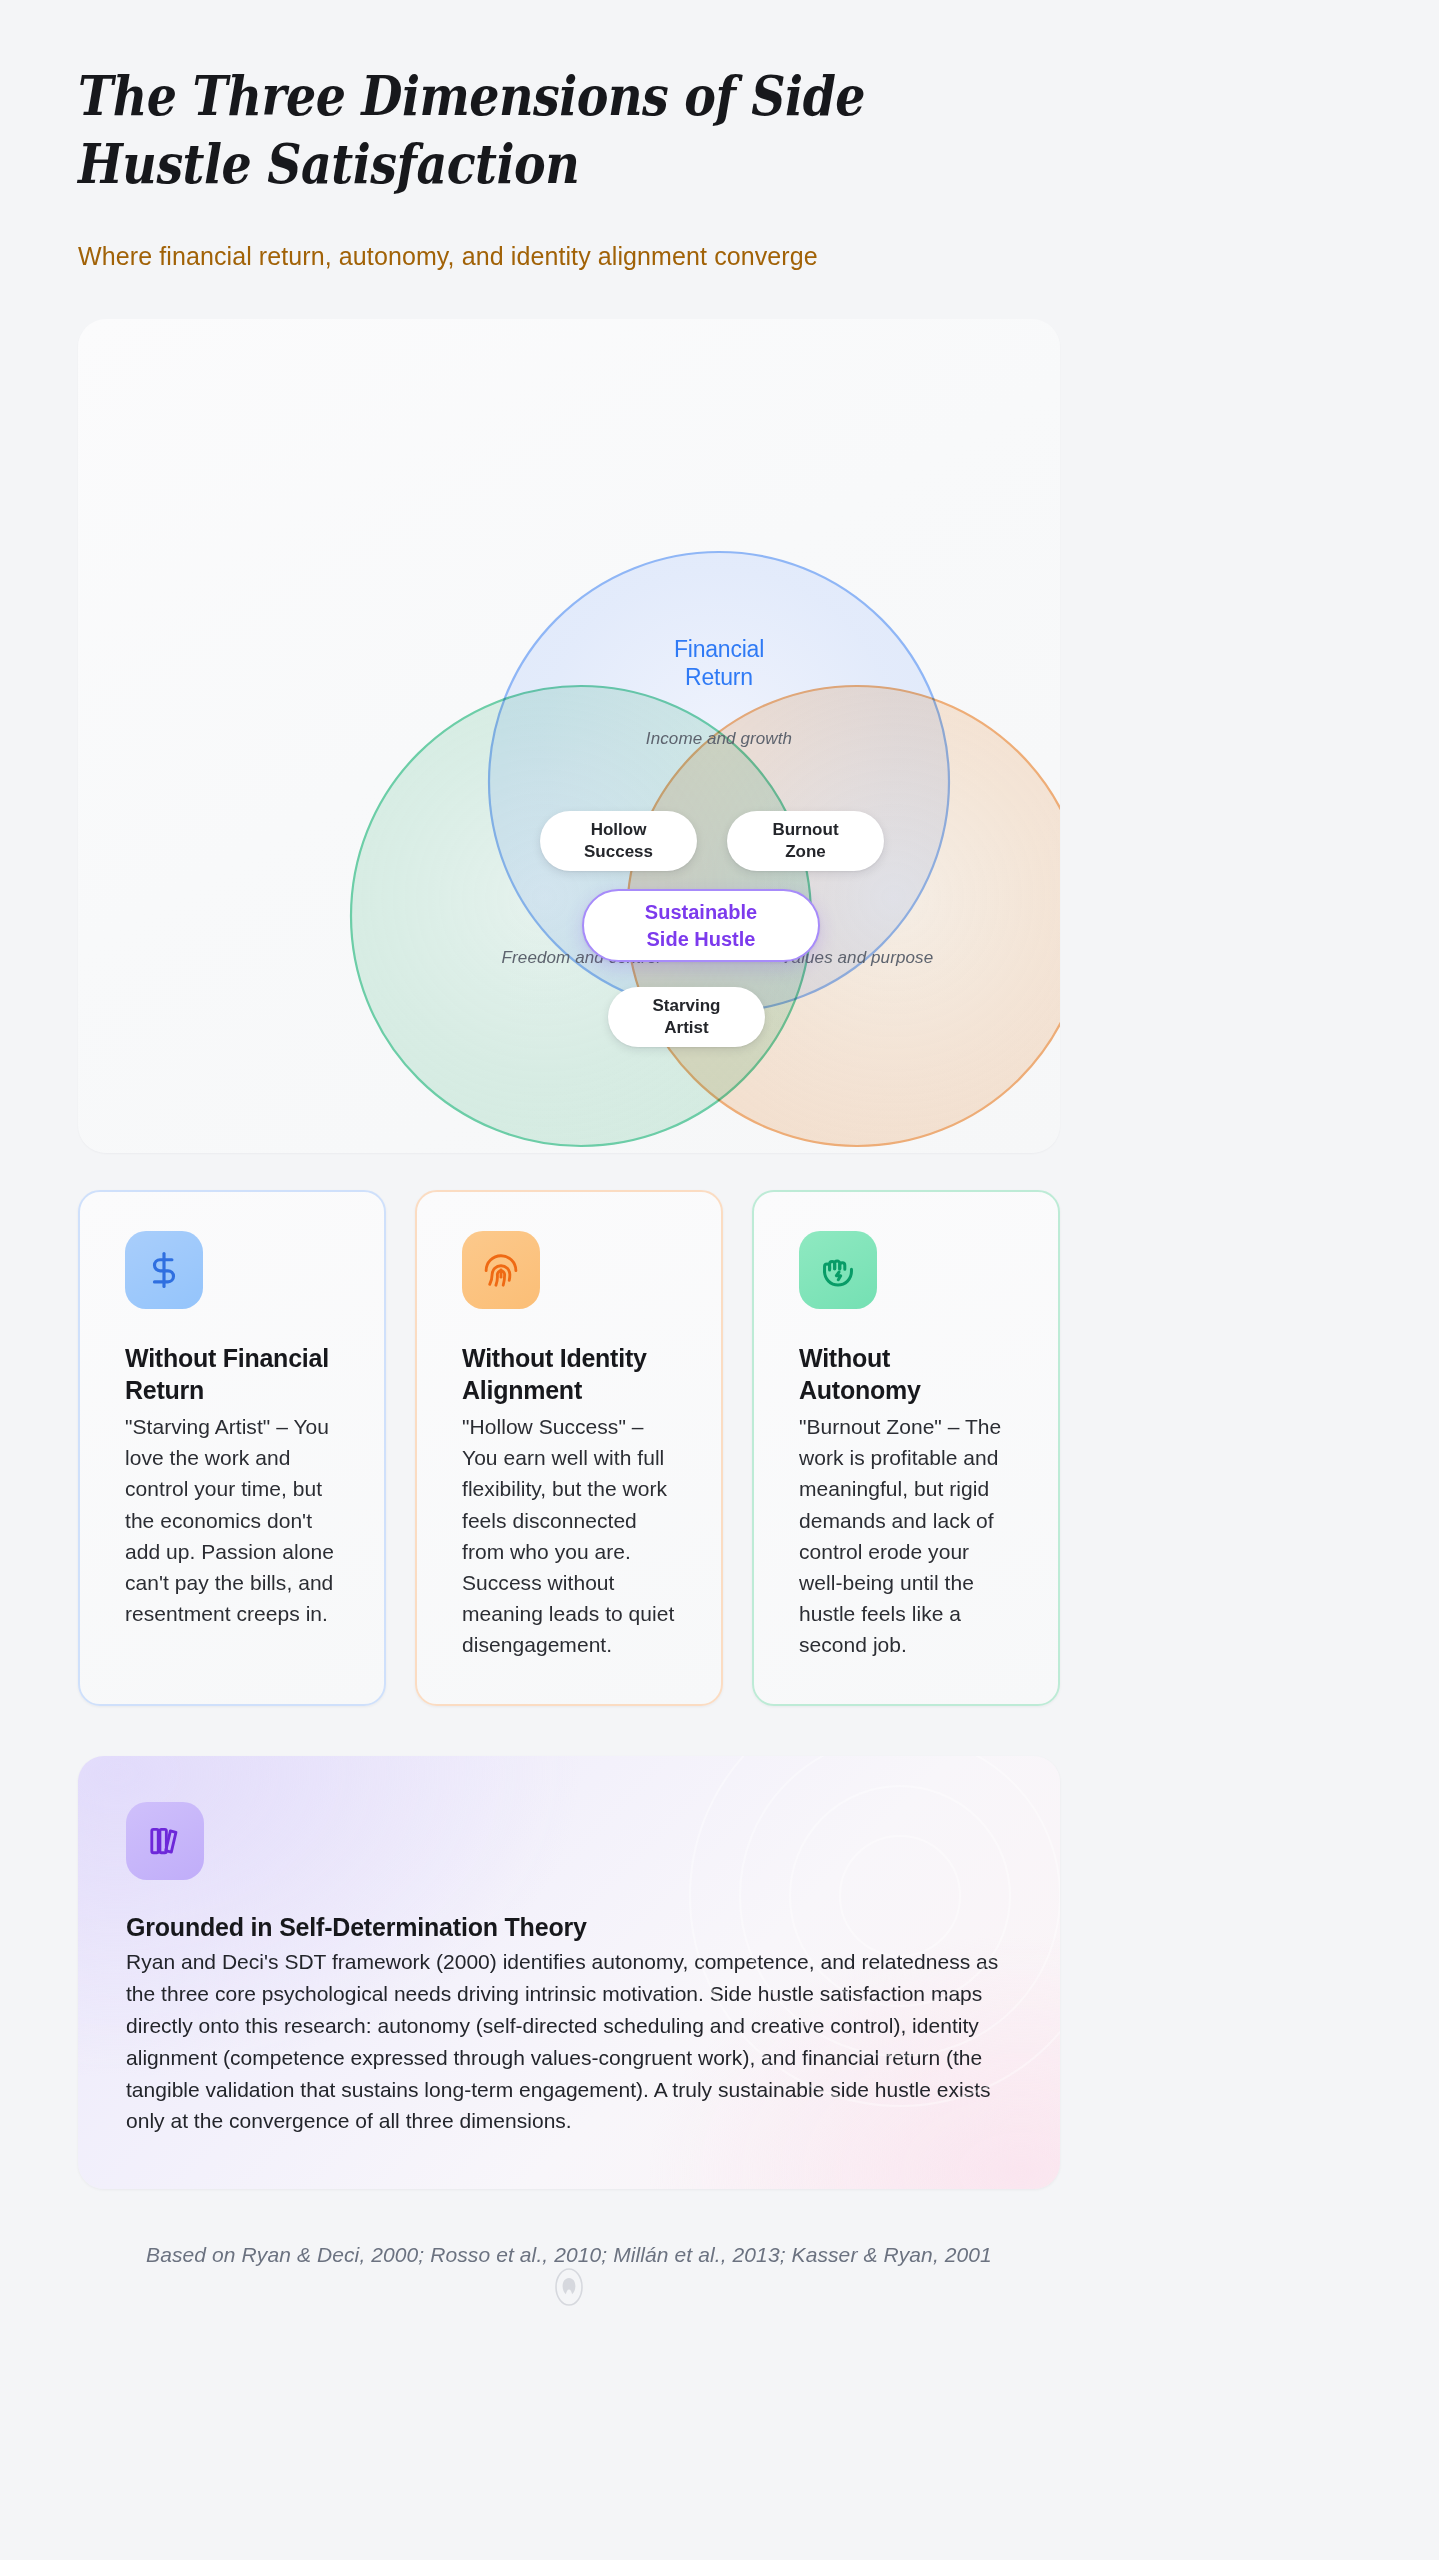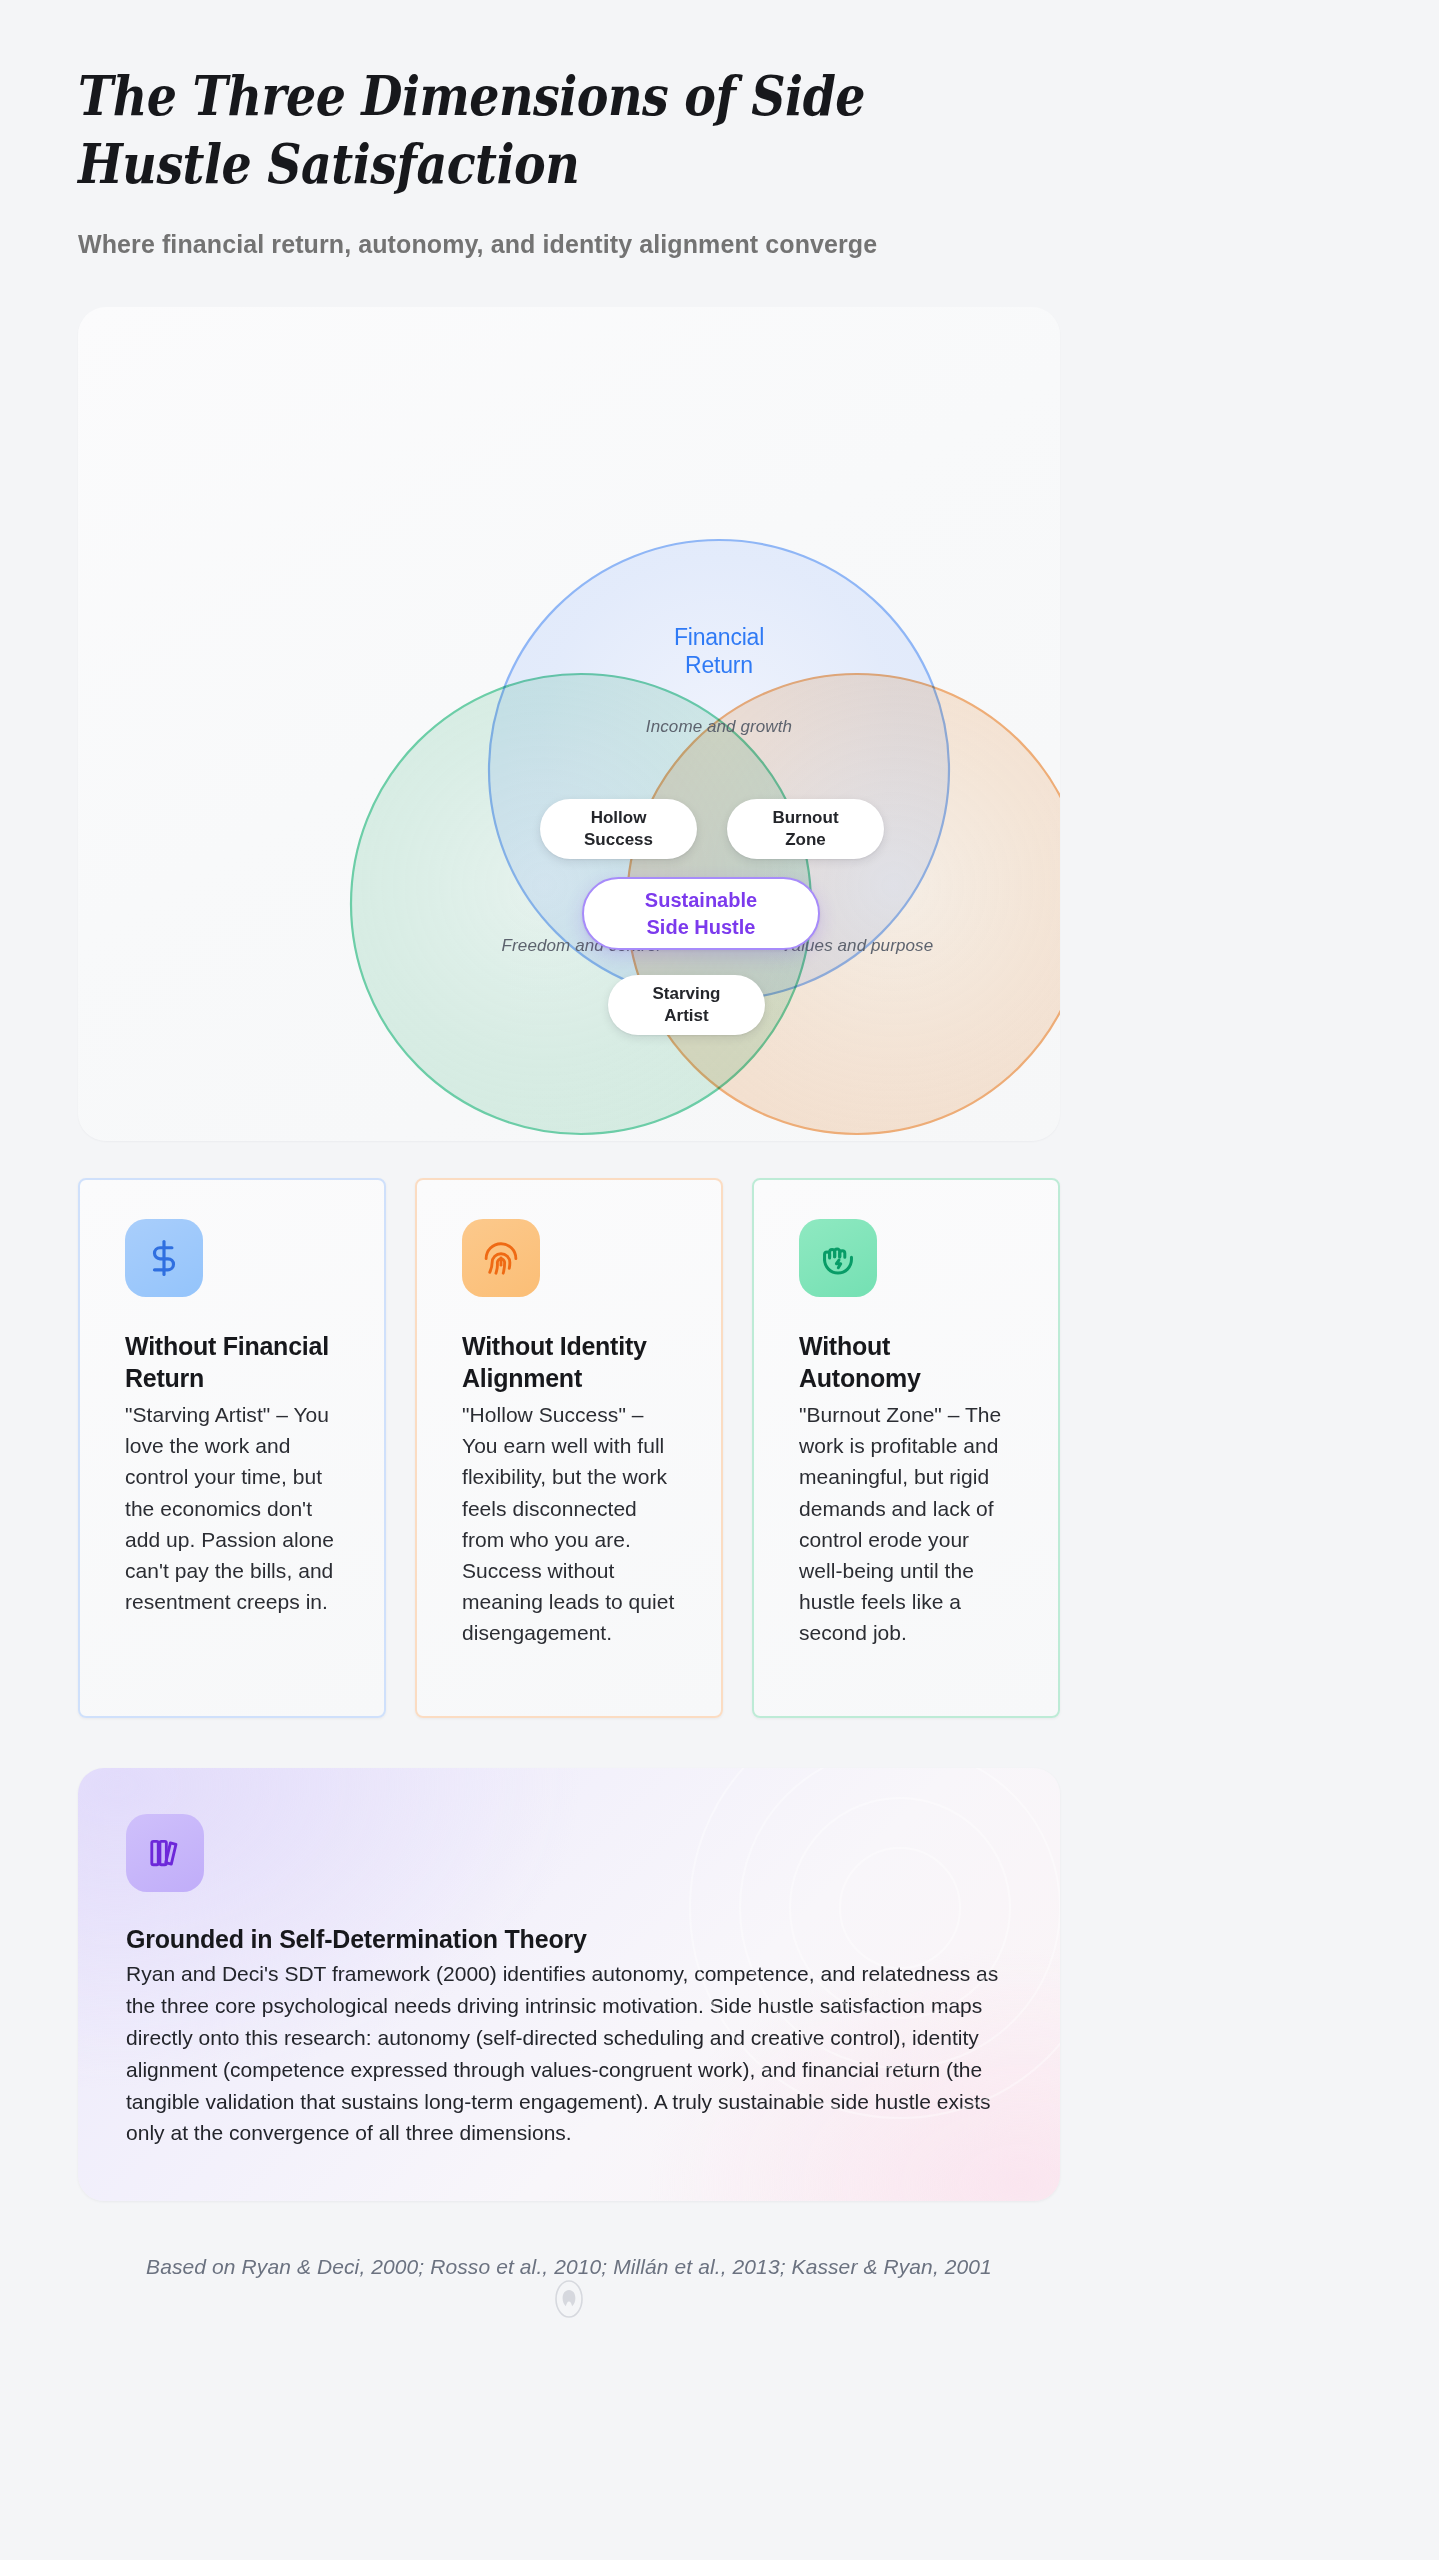--- a/index.html
+++ b/index.html
@@ -31,25 +31,25 @@
     font-size: 54px;
     line-height: 1.26;
     letter-spacing: -0.6px;
     color: #17181c;
     max-width: 1040px;
     transform: scaleX(0.88);
     transform-origin: left center;
   }
 
   .page-subtitle {
-    margin-top: 28px;
+    margin-top: 40px;
     font-size: 25px;
     line-height: 1.45;
-    color: #737373;
-    font-weight: 700;
+    color: #a16207;
+    font-weight: 400;
     letter-spacing: 0.1px;
   }
 
   
   .venn-panel {
     position: relative;
     margin-top: 45px;
     height: 834px;
     border-radius: 28px;
     background: linear-gradient(150deg, #fbfbfc 0%, #f8f9fa 45%, #f6f7f8 100%);
@@ -116,23 +116,23 @@
   .cards {
     display: flex;
     gap: 29px;
     margin-top: 37px;
   }
 
   .card {
     position: relative;
     flex: 1 1 0;
     min-width: 0;
-    border-radius: 8px;
+    border-radius: 22px;
     background: linear-gradient(160deg, #fbfbfc 0%, #f7f8f9 100%);
-    padding: 39px 45px 68px 45px;
+    padding: 39px 45px 44px 45px;
     box-shadow: 0 1px 3px rgba(17,24,39,0.05);
   }
   .card.blue   { border: 2px solid #cfe0fb; }
   .card.green  { border: 2px solid #bdebd6; }
   .card.orange { border: 2px solid #fbdcc2; }
 
   .card-icon {
     width: 78px; height: 78px;
     border-radius: 21px;
     display: flex;

